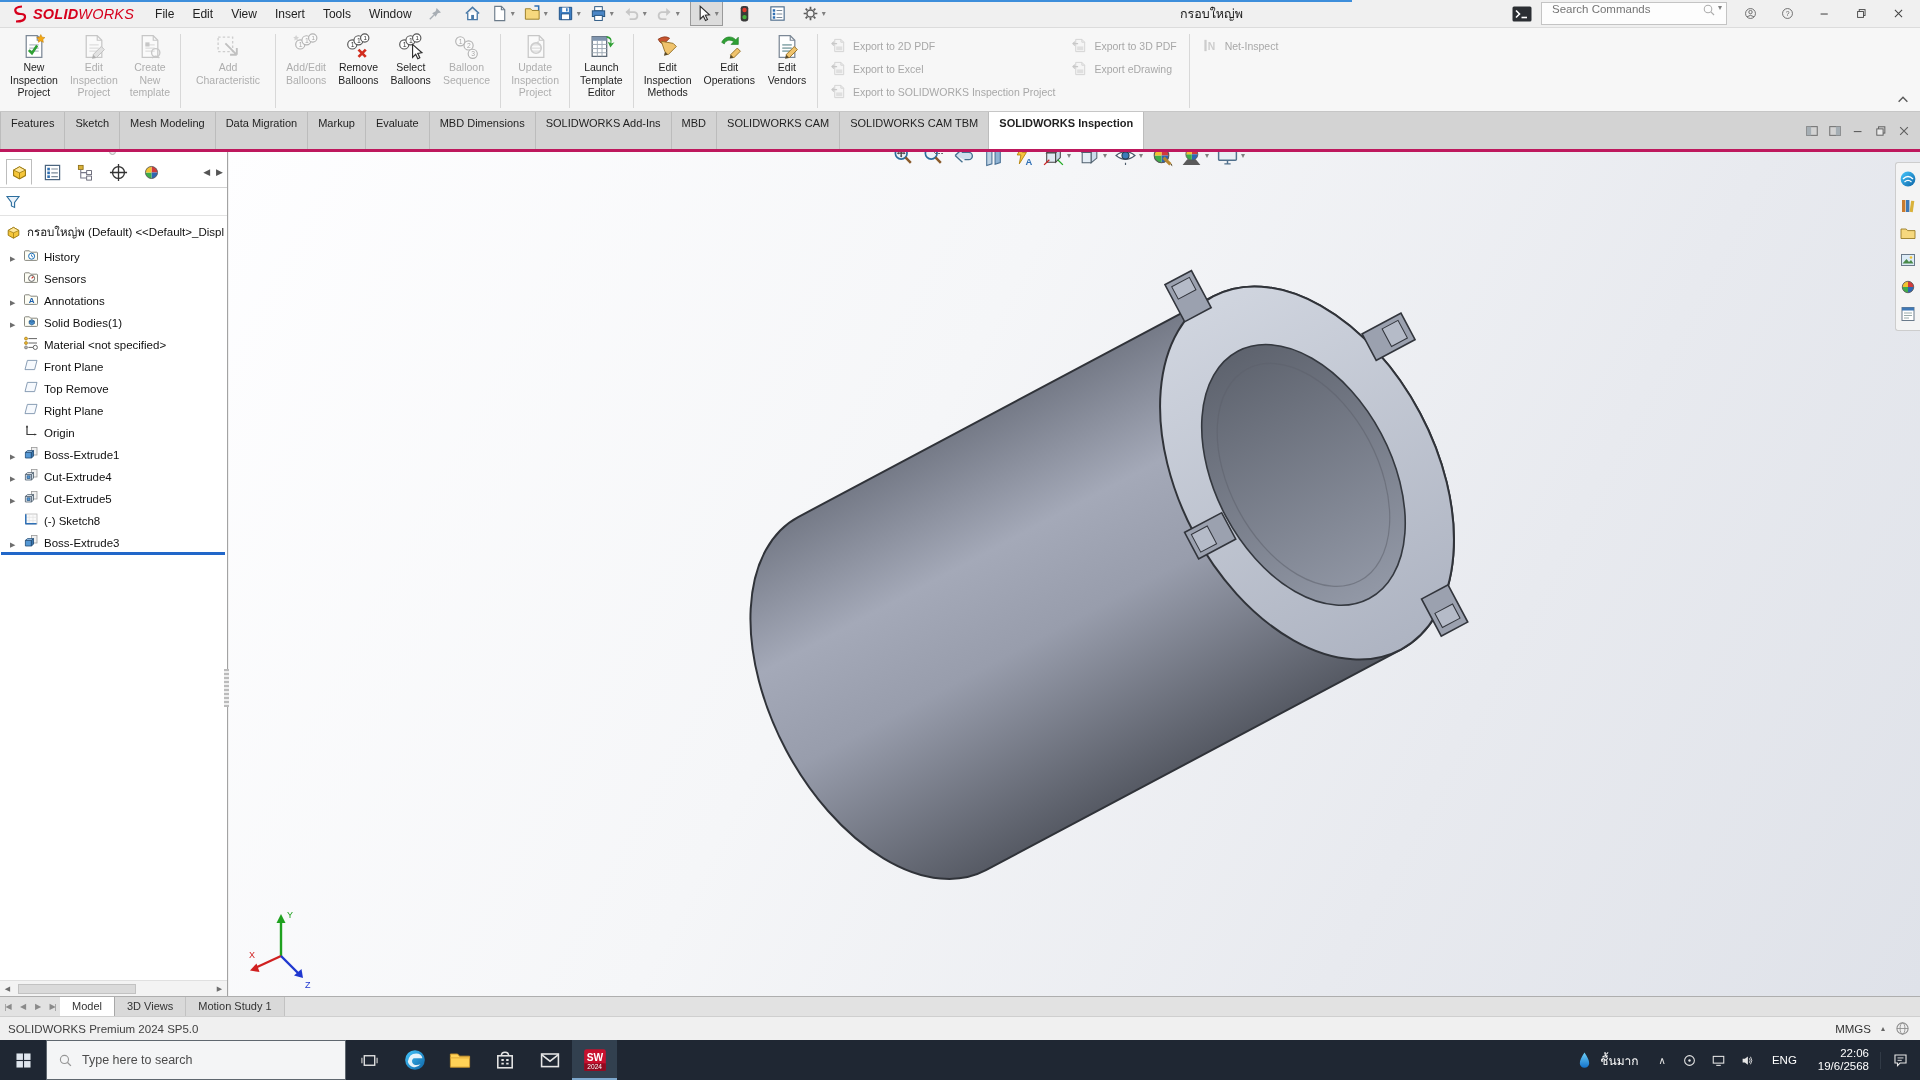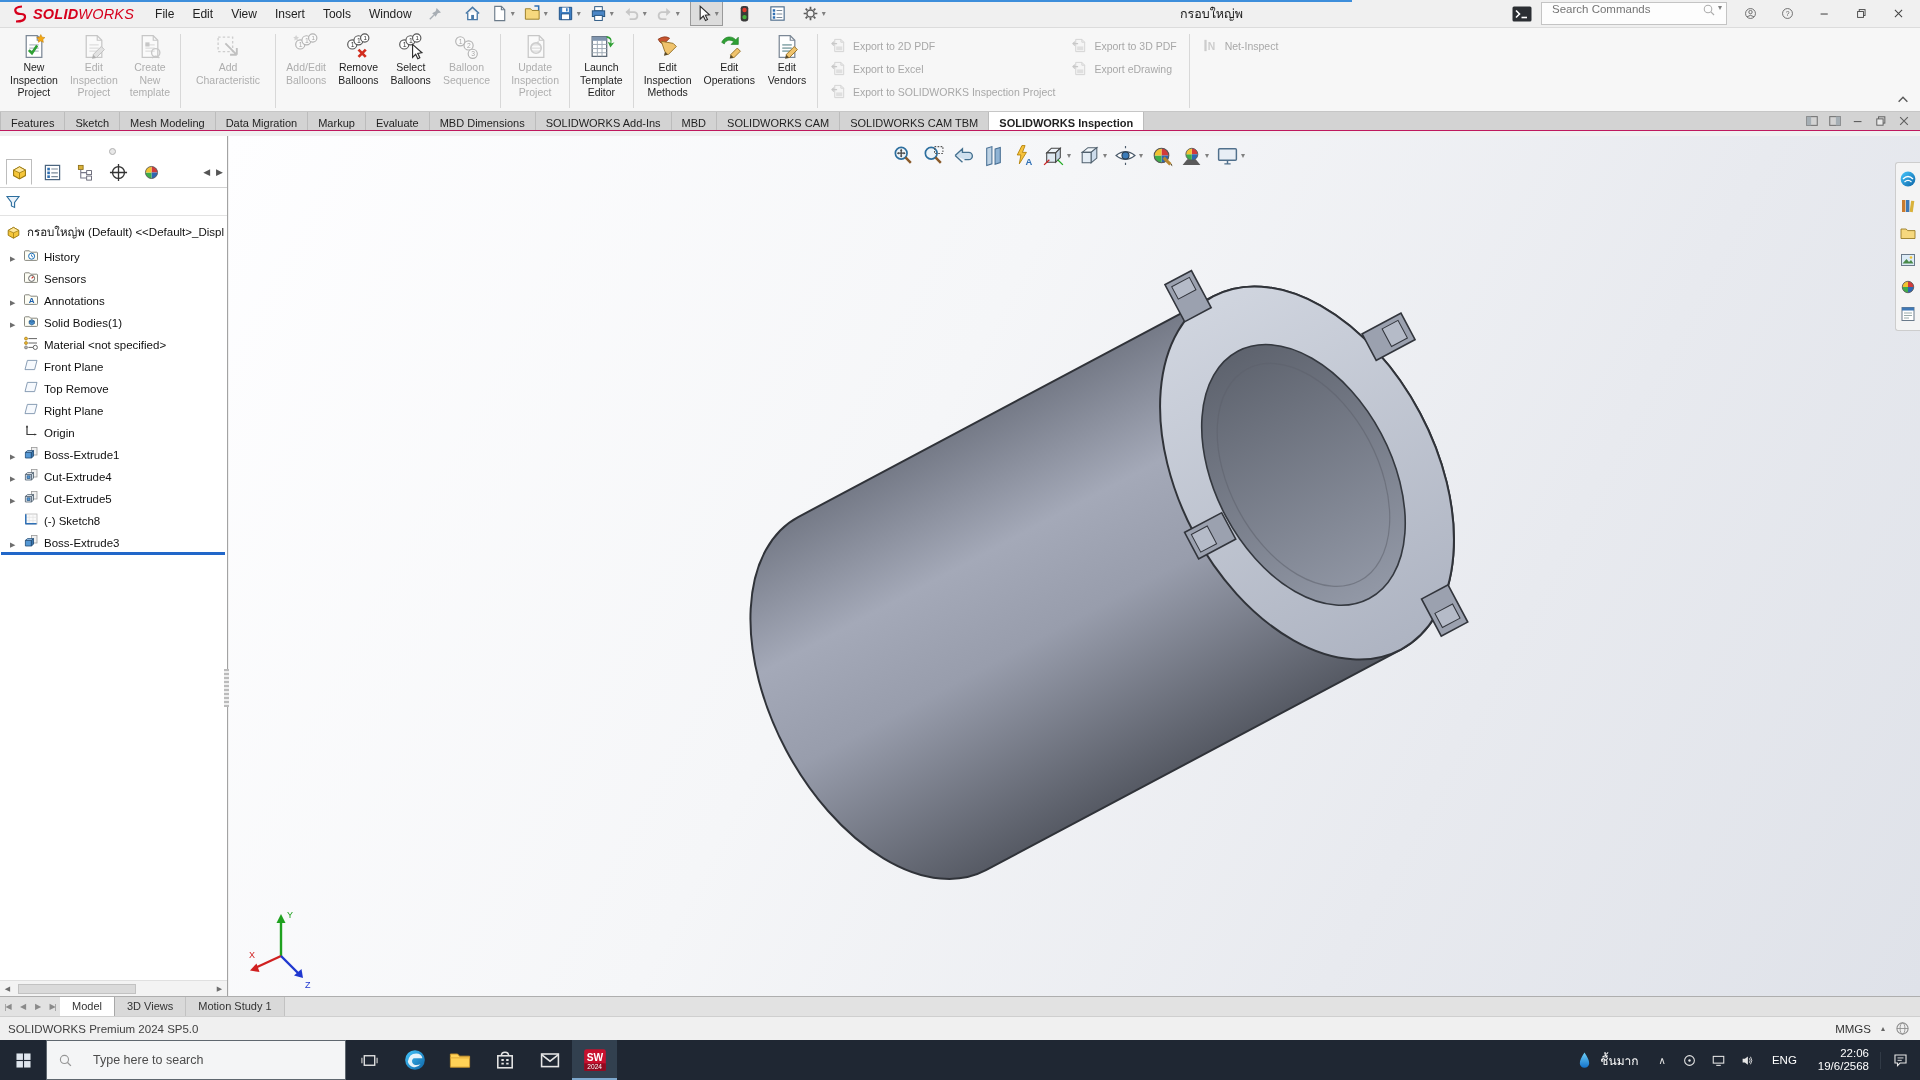--- a/index.html
+++ b/index.html
@@ -39,21 +39,21 @@
   .rlabel{font-size:10.5px;line-height:12.5px;text-align:center;color:#1e1e1e;white-space:pre-line}
   .rbtn.dis .rlabel{color:#aeaeae}
   .rdiv{width:1px;background:#d8d8d8;margin:3px 4px}
   .rexp{display:flex;flex-direction:column;padding:5px 8px 0;gap:4px}
   .erow{display:flex;align-items:center;gap:6px;height:19px}
   .erow svg{width:17px;height:17px;opacity:.5;filter:grayscale(1)}
   .elab{font-size:10.5px;color:#a8a8a8;white-space:nowrap}
   .collapsebtn{position:absolute;right:8px;bottom:5px;width:18px;height:14px;display:flex;align-items:center;justify-content:center}
 
   
-  .cmdtabs{position:absolute;top:112px;left:0;right:0;height:19px;background:#d3d3d3;border-bottom:1px solid #be185d;display:flex;font-size:11px;z-index:20}
+  .cmdtabs{position:absolute;top:112px;left:0;right:0;height:40px;background:#d3d3d3;border-bottom:3px solid #be185d;display:flex;font-size:11px;z-index:20}
   .ctab{padding:0 10px;line-height:22px;border-right:1px solid #bcbcbc;color:#1f1f1f;white-space:nowrap}
   .ctab:first-child{border-left:1px solid #bcbcbc}
   .ctab.active{background:#fff;font-weight:bold}
   .cfill{flex:1}
   .dwctl{display:flex;align-items:center;gap:9px;padding-right:9px}
   .dwctl svg{width:14px;height:14px;opacity:.8}
 
   
   .main{position:absolute;top:136px;left:0;right:0;bottom:84px}
 
@@ -97,21 +97,21 @@
   .statusbar{position:absolute;top:1016px;left:0;right:0;height:24px;background:#f0f0f0;border-top:1px solid #cfcfcf;display:flex;align-items:center;font-size:11.5px;color:#3f3f3f;padding:0 10px 0 8px;z-index:20}
   .sbright{margin-left:auto;display:flex;align-items:center;gap:10px}
   .sbright .units{color:#333}
   .sbright .upcaret{font-size:8px;color:#666}
   .sbright svg{width:15px;height:15px;opacity:.75}
 
   
   .taskbar{position:absolute;top:1040px;left:0;right:0;height:40px;background:#1f2733;display:flex;align-items:stretch;z-index:30}
   .tkbtn{width:46px;display:flex;align-items:center;justify-content:center}
   .tkbtn svg{width:19px;height:19px}
-  .tsearch{width:300px;background:#f4f5f6;border:1px solid #5f676f;display:flex;align-items:center;gap:20px;padding:0 11px}
+  .tsearch{width:300px;background:#f4f5f6;border:1px solid #5f676f;display:flex;align-items:center;gap:9px;padding:0 11px}
   .tsearch svg{width:15px;height:15px;opacity:.75}
   .tsearch span{font-size:12.5px;color:#4c4c4c}
   .tapp{width:45px;display:flex;align-items:center;justify-content:center}
   .tapp svg{width:24px;height:24px}
   .tapp.active{background:#32404f;box-shadow:inset 0 -2px 0 #7da7cc}
   .tray{margin-left:auto;display:flex;align-items:center}
   .weather{display:flex;align-items:center;gap:8px;padding:0 11px;height:100%}
   .weather svg{width:15px;height:19px}
   .weather span{color:#fff;font-size:12px}
   .traycaret{color:#e6e6e6;font-size:10px;padding:0 9px}

